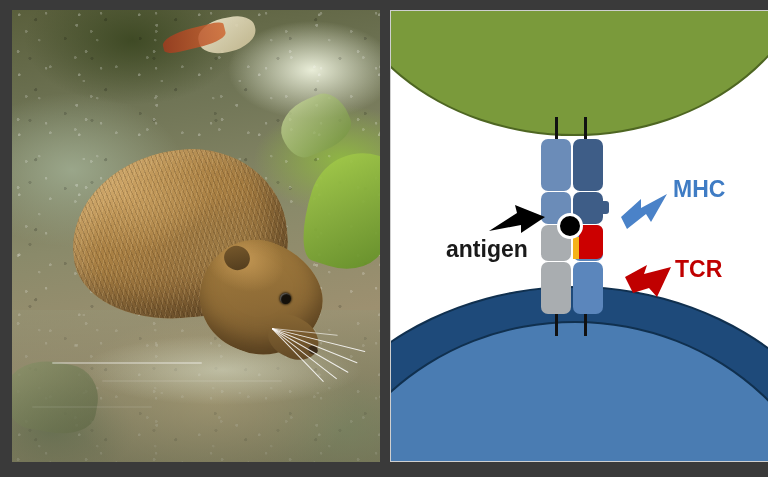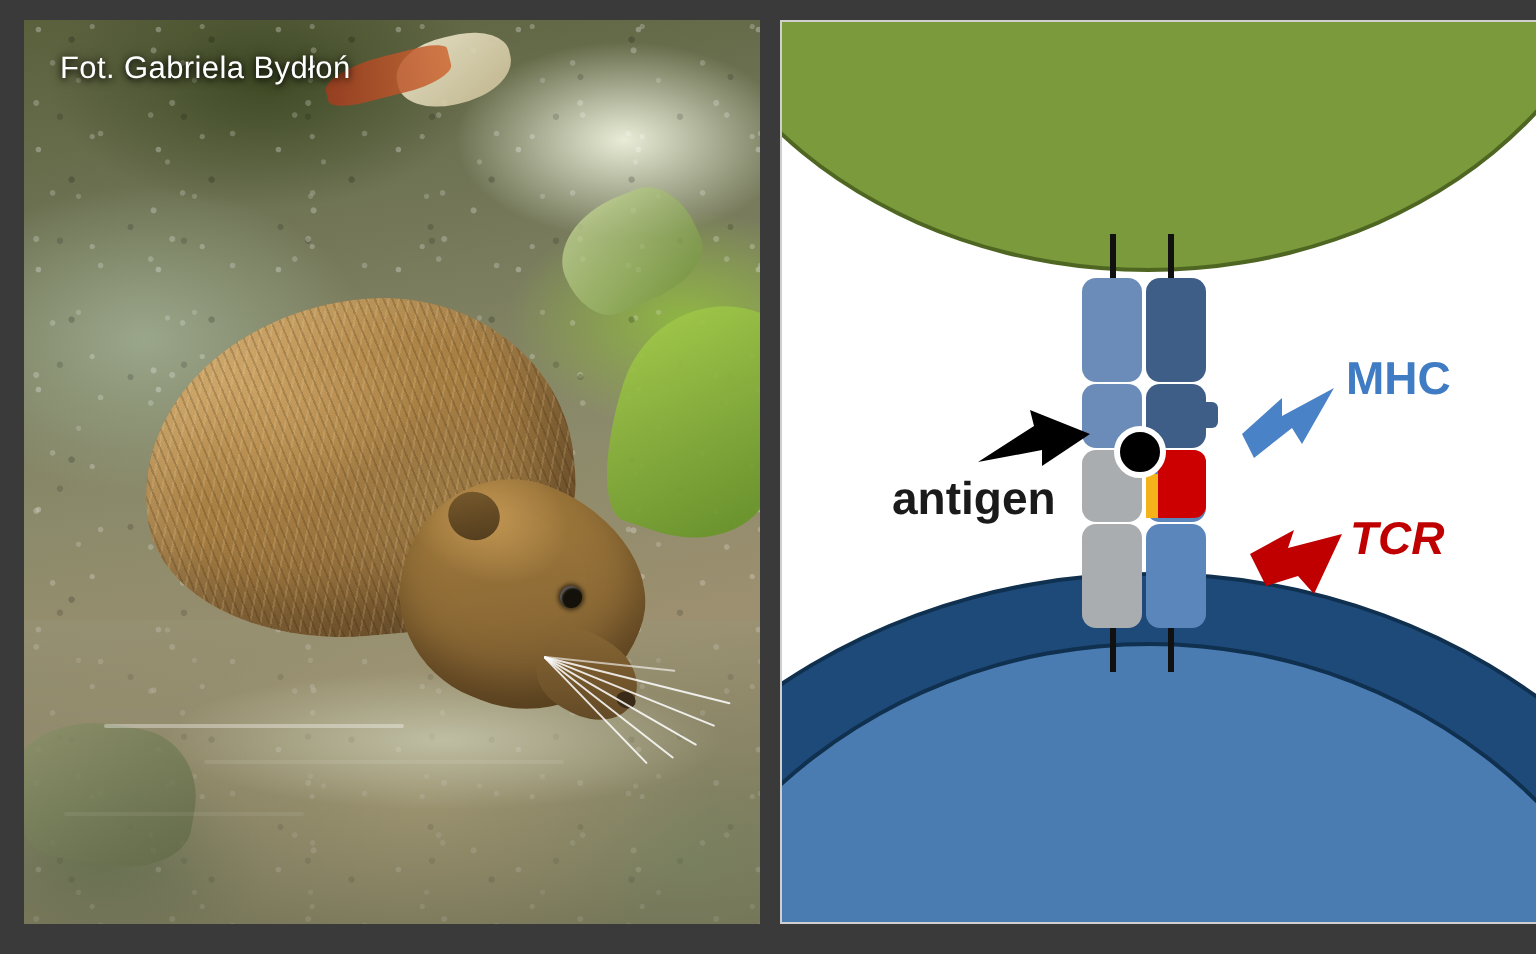--- a/index.html
+++ b/index.html
@@ -211,21 +211,20 @@
         <div class="whiskers">
           <div class="whisker" style="width:96px;transform:rotate(14deg);"></div>
           <div class="whisker" style="width:92px;transform:rotate(22deg);"></div>
           <div class="whisker" style="width:88px;transform:rotate(30deg);"></div>
           <div class="whisker" style="width:82px;transform:rotate(38deg);"></div>
           <div class="whisker" style="width:74px;transform:rotate(46deg);"></div>
           <div class="whisker" style="width:66px;transform:rotate(6deg);opacity:.7;"></div>
         </div>
       </div>
     </div>
-    <div class="photo-credit">Fot. Gabriela Bydłoń</div>
   </div>
 
   <div class="diagram-panel">
 
     <div class="apc-cell">
       <div class="apc-label">
 
         <div>cell</div>
       </div>
     </div>
@@ -262,21 +261,21 @@
     </div>
 
     <svg class="label" style="left:228px;top:178px;width:52px;height:42px;" viewBox="0 0 52 42">
       <path d="M2 28 L22 10 L22 19 L48 5 L32 33 L27 25 L8 40 Z" fill="#4a82c8"></path>
     </svg>
     <div class="label lbl-mhc" style="left:282px;top:165px;">MHC</div>
 
     <svg class="label" style="left:232px;top:250px;width:52px;height:42px;" viewBox="0 0 52 42">
       <path d="M2 16 L24 4 L21 13 L48 6 L34 36 L26 27 L10 32 Z" fill="#c00000"></path>
     </svg>
-    <div class="label lbl-tcr" style="left:284px;top:245px;font-style:italic;">TCR</div>
+    <div class="label lbl-tcr" style="left:284px;top:245px;">TCR</div>
 
     <svg class="label" style="left:96px;top:190px;width:62px;height:40px;" viewBox="0 0 62 40">
       <path d="M2 30 L30 12 L28 4 L58 16 L34 32 L34 24 Z" fill="#000000"></path>
     </svg>
     <div class="label lbl-antigen" style="left:55px;top:225px;">antigen</div>
 
   </div>
 </div>
 
 </body></html>

